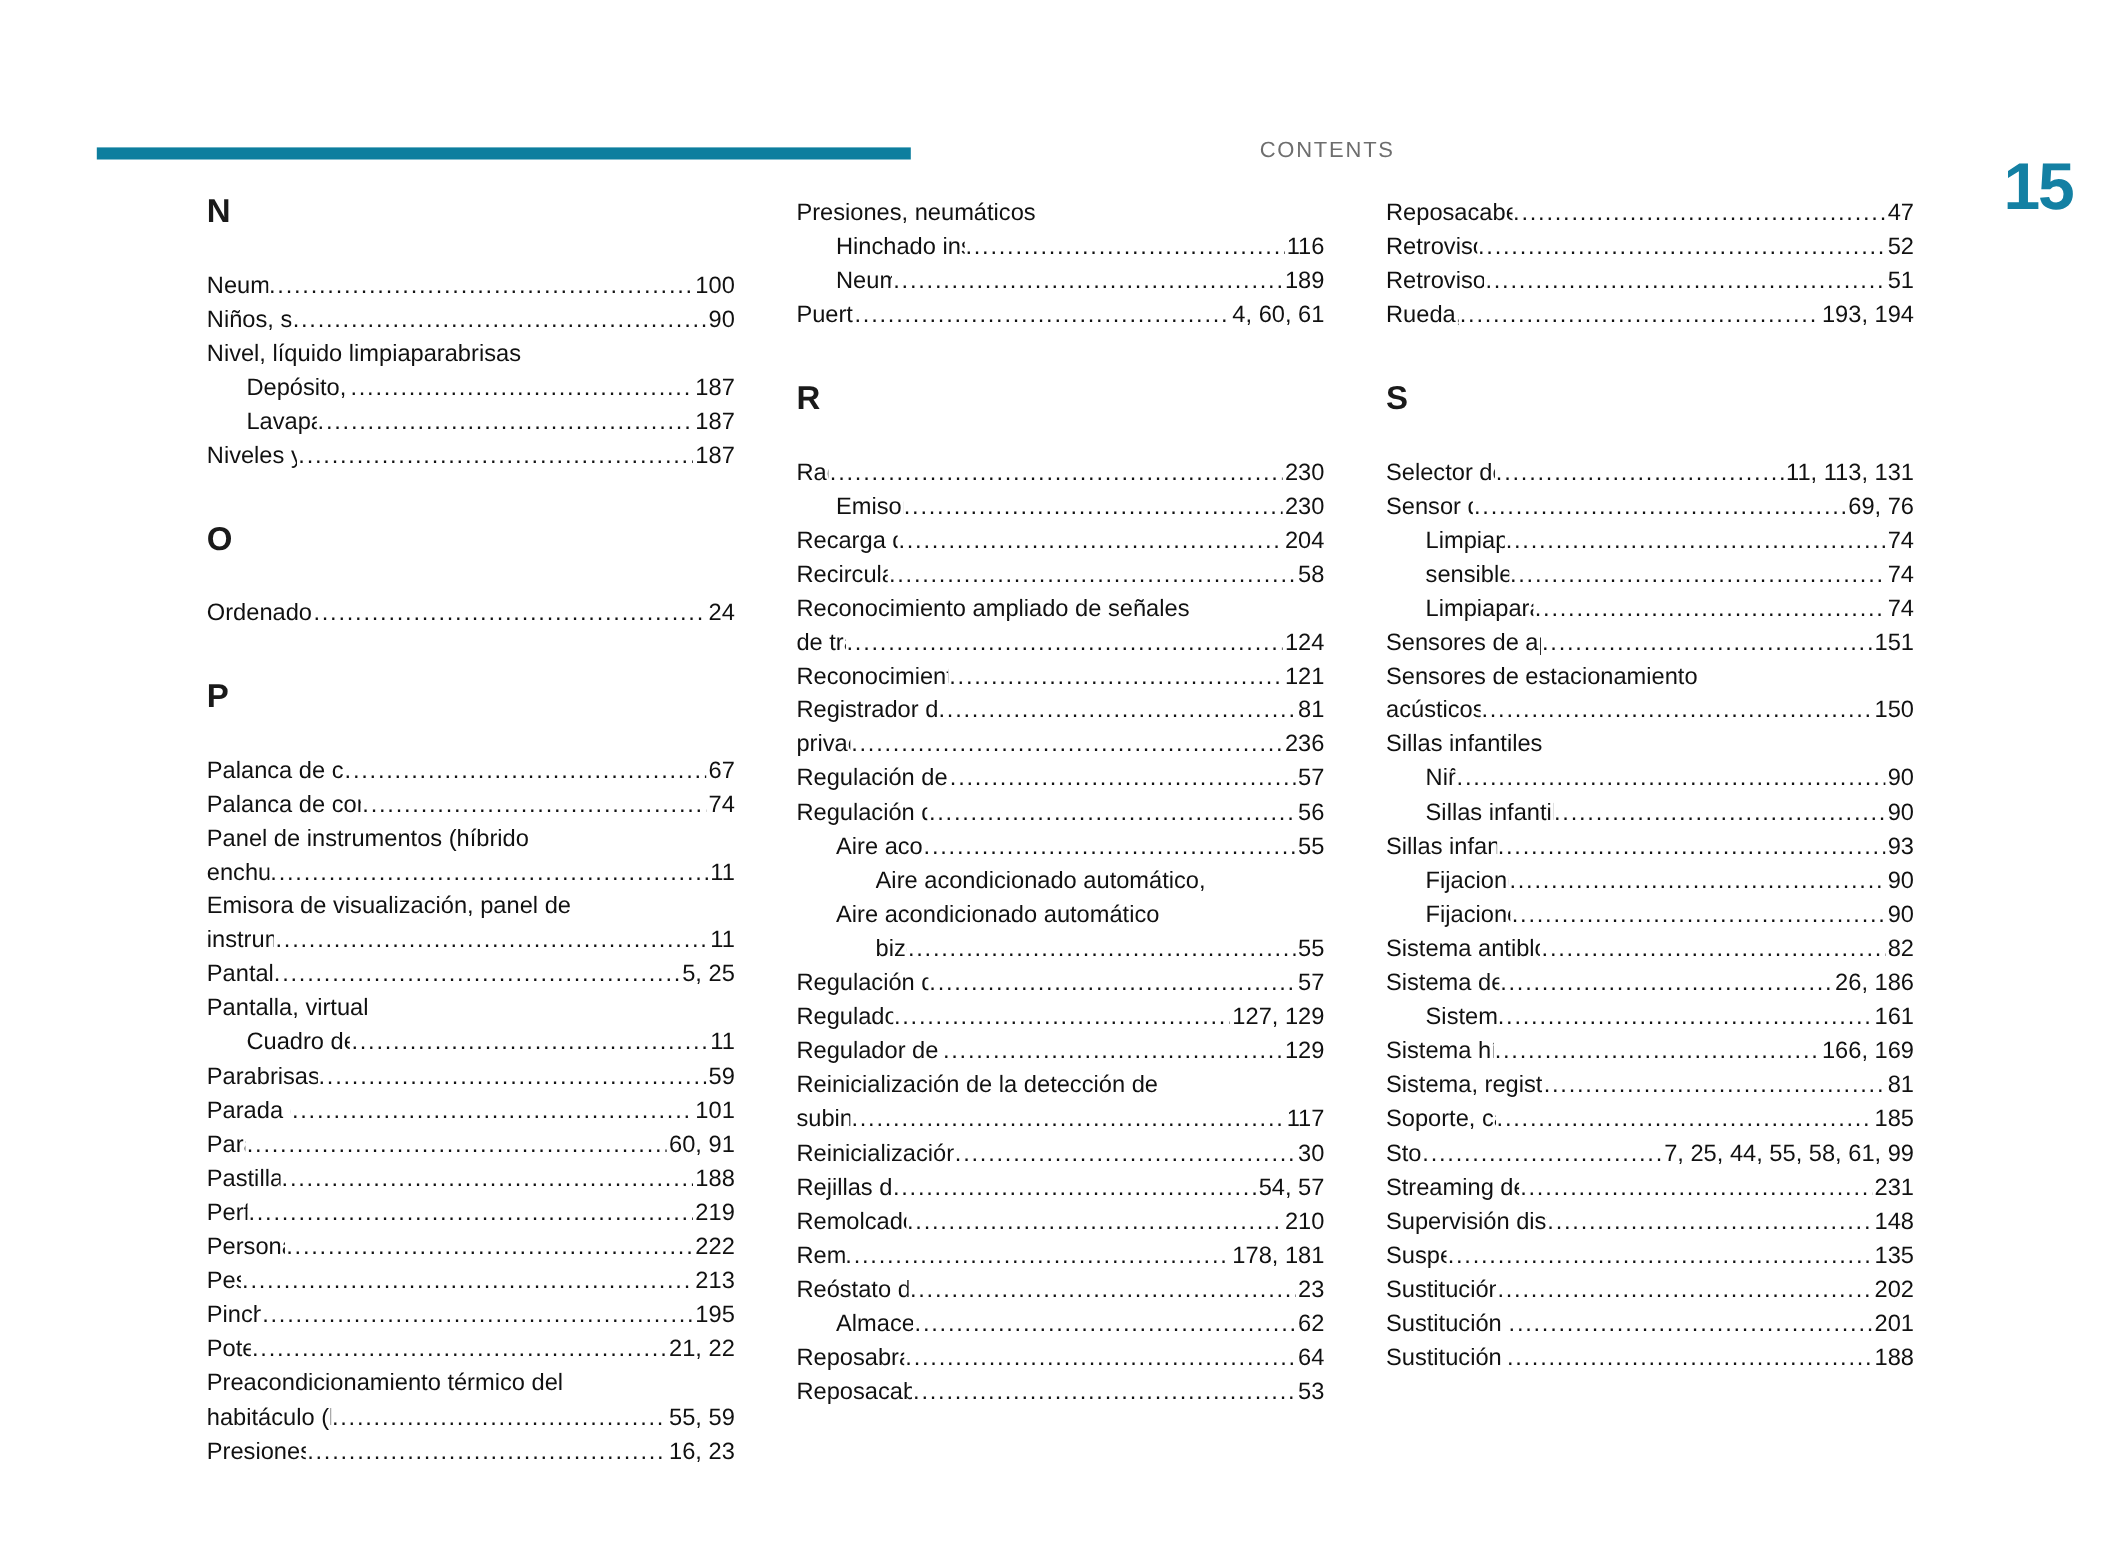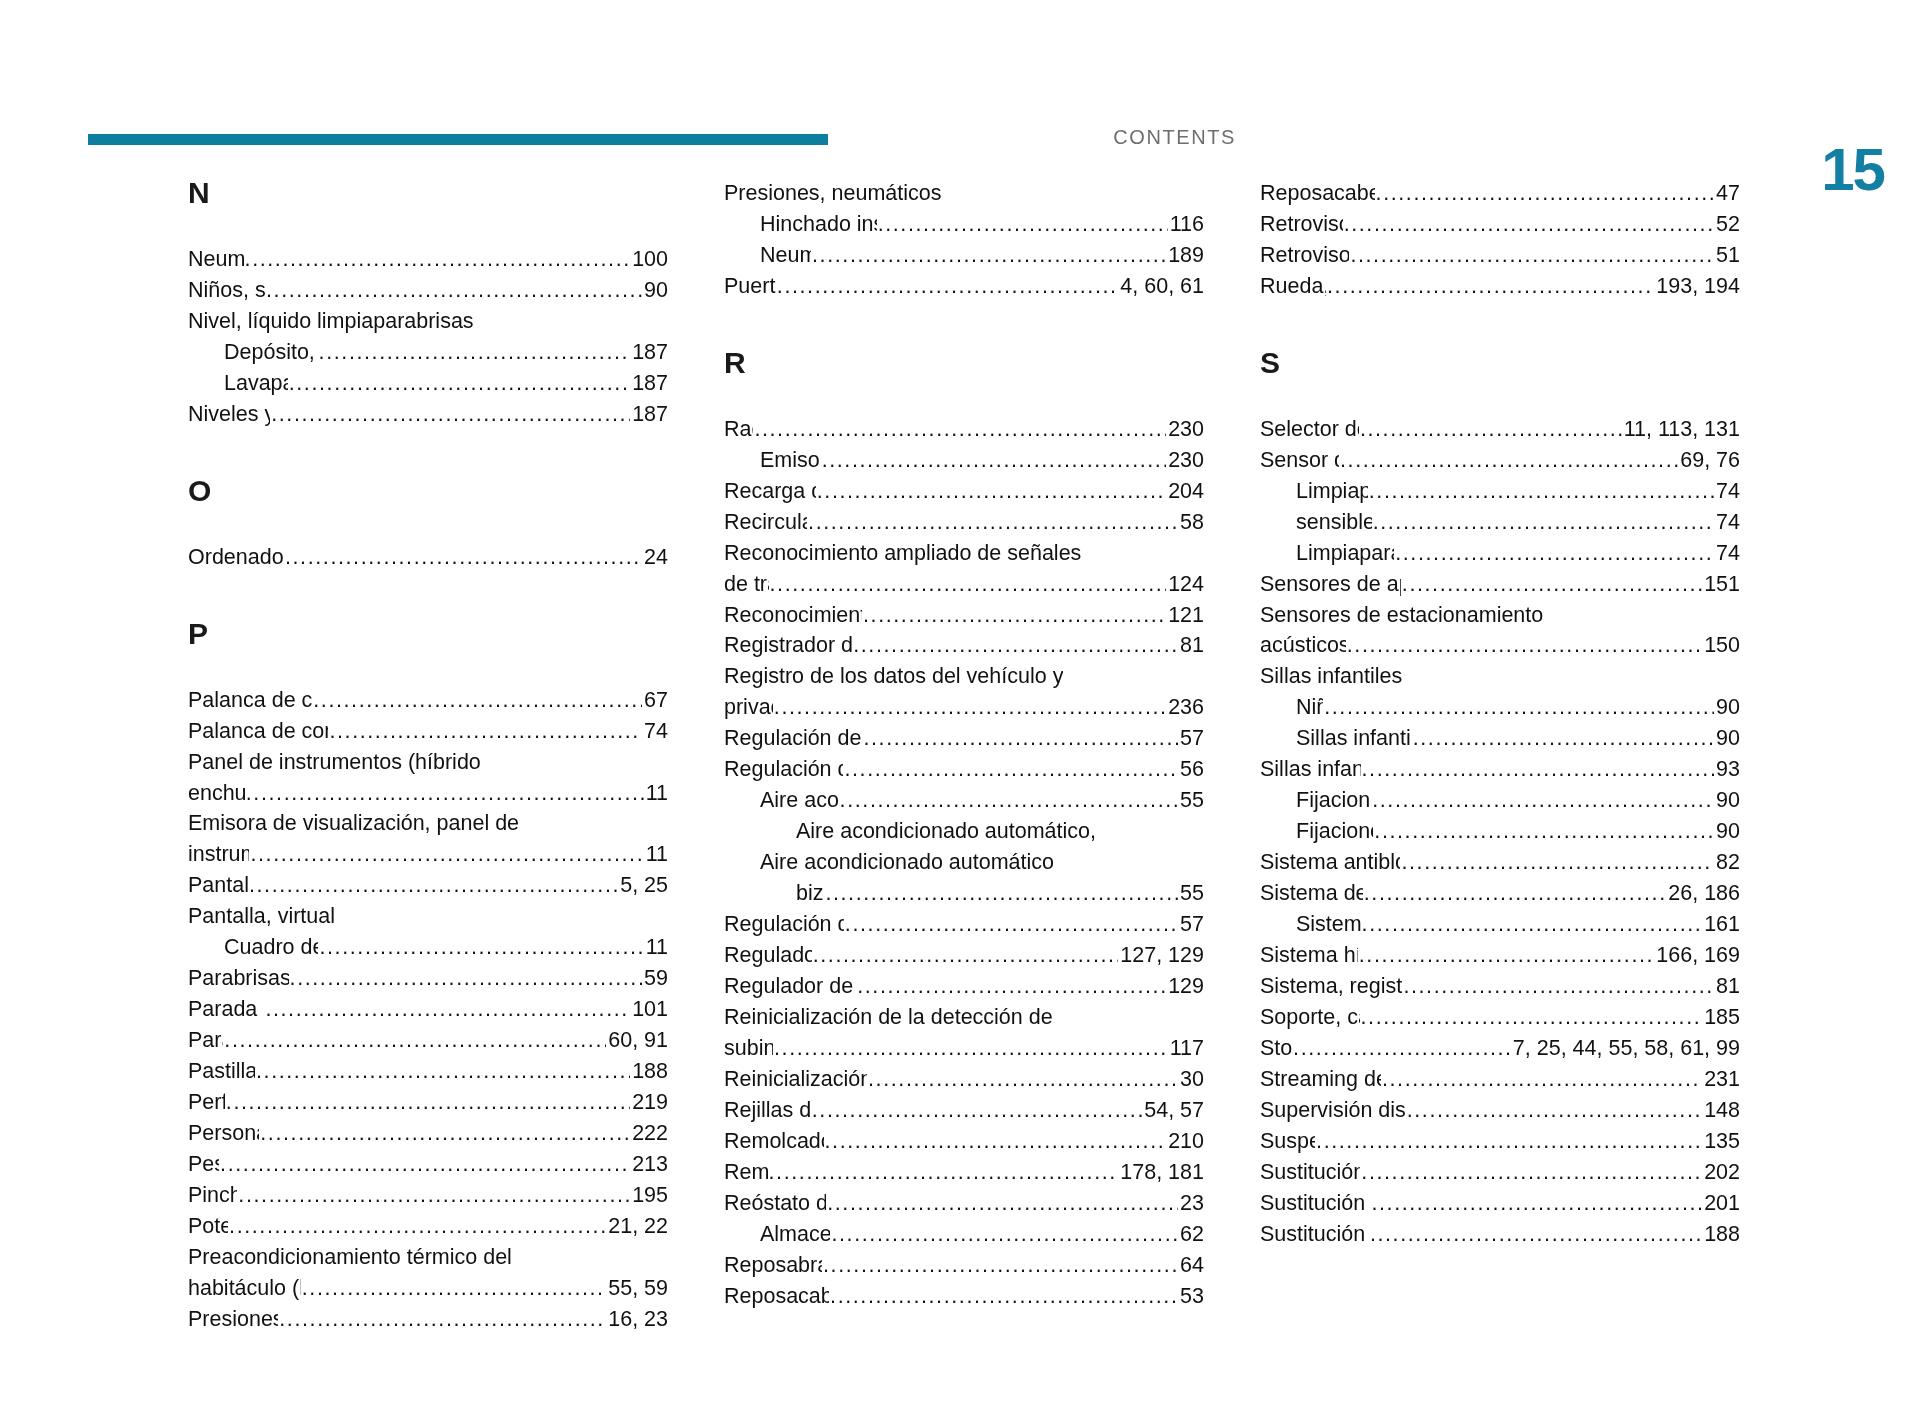--- a/index.html
+++ b/index.html
@@ -21,21 +21,21 @@
   #header-rule {
     position: absolute;
     left: 88px;
     top: 134px;
     width: 740px;
     height: 11px;
     background: #0d7e9e;
   }
   #contents-label {
     position: absolute;
-    right: 684px;
+    right: 652px;
     top: 126px;
     font-size: 20px;
     letter-spacing: 1.6px;
     color: #6e6e6e;
     white-space: nowrap;
   }
   #page-number {
     position: absolute;
     right: 36px;
     top: 140px;
@@ -313,23 +313,20 @@
           <div class="entry lvl1">
             <span class="label">Reconocimiento de señales de tráfico</span>
             <span class="dots"></span>
             <span class="pnum">121</span>
           </div>
           <div class="entry lvl1">
             <span class="label">Registrador de datos de eventos</span>
             <span class="dots"></span>
             <span class="pnum">81</span>
           </div>
-          <div class="entry lvl1 nodots">
-            <span class="label">Registro de los datos del vehículo y</span>
-          </div>
           <div class="entry lvl1">
             <span class="label">privacidad</span>
             <span class="dots"></span>
             <span class="pnum">236</span>
           </div>
           <div class="entry lvl1">
             <span class="label">Regulación de la distribución de aire</span>
             <span class="dots"></span>
             <span class="pnum">57</span>
           </div>

